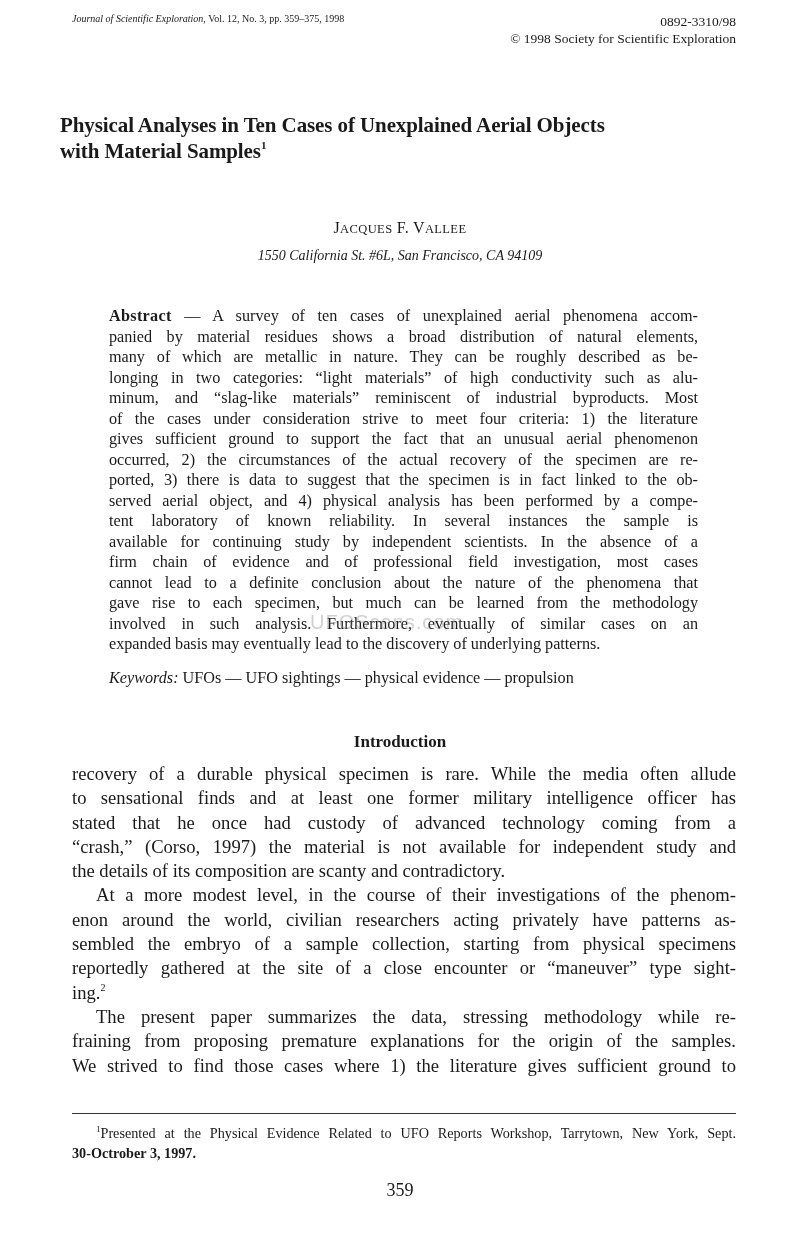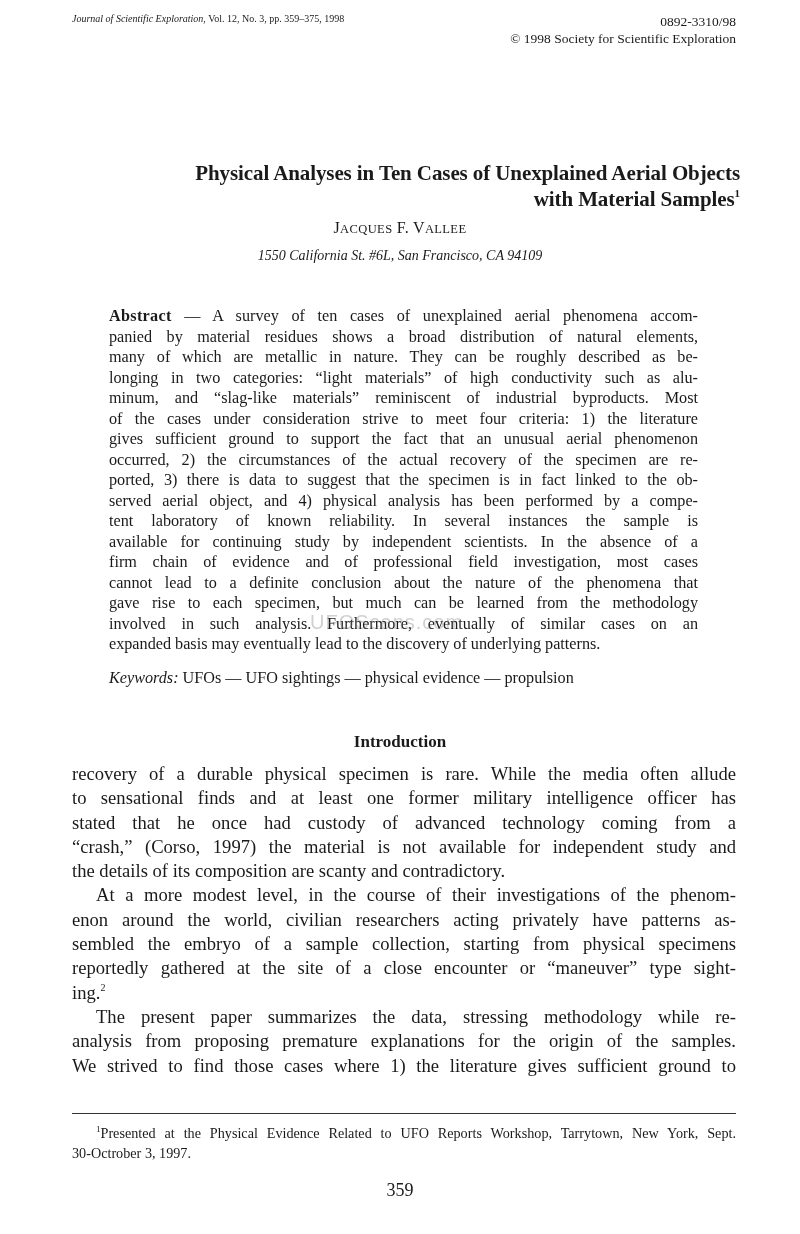--- a/index.html
+++ b/index.html
@@ -9,22 +9,22 @@
   }
   .abs { position: absolute; }
   .running-head-left {
     left: 72px; top: 13px; font-size: 10px; font-style: italic; white-space: nowrap;
   }
   .running-head-left .roman { font-style: normal; }
   .running-head-right {
     right: 64px; top: 13px; font-size: 13.5px; text-align: right; line-height: 17px; white-space: nowrap;
   }
   .title {
-    left: 60px; width: 680px; top: 112px; text-align: right;
-    font-size: 21px; font-weight: bold; line-height: 26px; letter-spacing: -0.1px; margin-top: 48px;
+    left: 60px; width: 680px; top: 112px; text-align: left;
+    font-size: 21px; font-weight: bold; line-height: 26px; letter-spacing: -0.1px;
   }
   .title sup { font-size: 11px; vertical-align: 9px; line-height: 0; }
   .author {
     left: 60px; width: 680px; top: 219px; text-align: center; font-size: 16px; letter-spacing: 0.3px;
   }
   .author .sc { font-size: 12.5px; letter-spacing: 0.4px; }
   .affil {
     left: 60px; width: 680px; top: 248px; text-align: center; font-size: 14px; font-style: italic;
   }
   .abstract {
@@ -52,21 +52,21 @@
   .body-text .line.last { text-align-last: left; }
   .body-text .indent { padding-left: 24px; }
   .body-text sup { font-size: 10px; vertical-align: 8px; line-height: 0; }
   .footnote-rule {
     left: 72px; top: 1113px; width: 664px; height: 0; border-top: 1.5px solid #333;
   }
   .footnote {
     left: 72px; width: 664px; top: 1123px; font-size: 14.2px; line-height: 20px;
   }
   .footnote .line { display: block; text-align: justify; text-align-last: justify; white-space: nowrap; height: 20px; }
-  .footnote .line.last { text-align-last: left; }
+  .footnote .line.last { text-align-last: left; font-weight: bold; }
   .footnote .indent { padding-left: 24px; }
   .footnote sup { font-size: 9px; vertical-align: 6px; line-height: 0; }
   .page-number {
     left: 60px; width: 680px; top: 1180px; text-align: center; font-size: 18px; font-family: Liberation Serif, serif;
   }
 </style>
 </head>
 <body>
 
 <div class="abs running-head-left">
@@ -122,21 +122,21 @@
   <span class="line">“crash,” (Corso, 1997) the material is not available for independent study and</span>
   <span class="line last">the details of its composition are scanty and contradictory.</span>
 
   <span class="line indent">At a more modest level, in the course of their investigations of the phenom-</span>
   <span class="line">enon around the world, civilian researchers acting privately have patterns as-</span>
   <span class="line">sembled the embryo of a sample collection, starting from physical specimens</span>
   <span class="line">reportedly gathered at the site of a close encounter or “maneuver” type sight-</span>
   <span class="line last"><span>ing.</span><sup>2</sup></span>
 
   <span class="line indent">The present paper summarizes the data, stressing methodology while re-</span>
-  <span class="line">analysis from proposing premature explanations for the origin of the samples.</span>
+  <span class="line">fraining from proposing premature explanations for the origin of the samples.</span>
   <span class="line">We strived to find those cases where 1) the literature gives sufficient ground to</span>
 </div>
 
 <div class="abs footnote-rule"></div>
 <div class="abs footnote">
   <span class="line indent"><sup>1</sup><span>Presented at the Physical Evidence Related to UFO Reports Workshop, Tarrytown, New York, Sept.</span></span>
   <span class="line last">30-Octrober 3, 1997.</span>
 </div>
 
 <div class="abs page-number">359</div>

